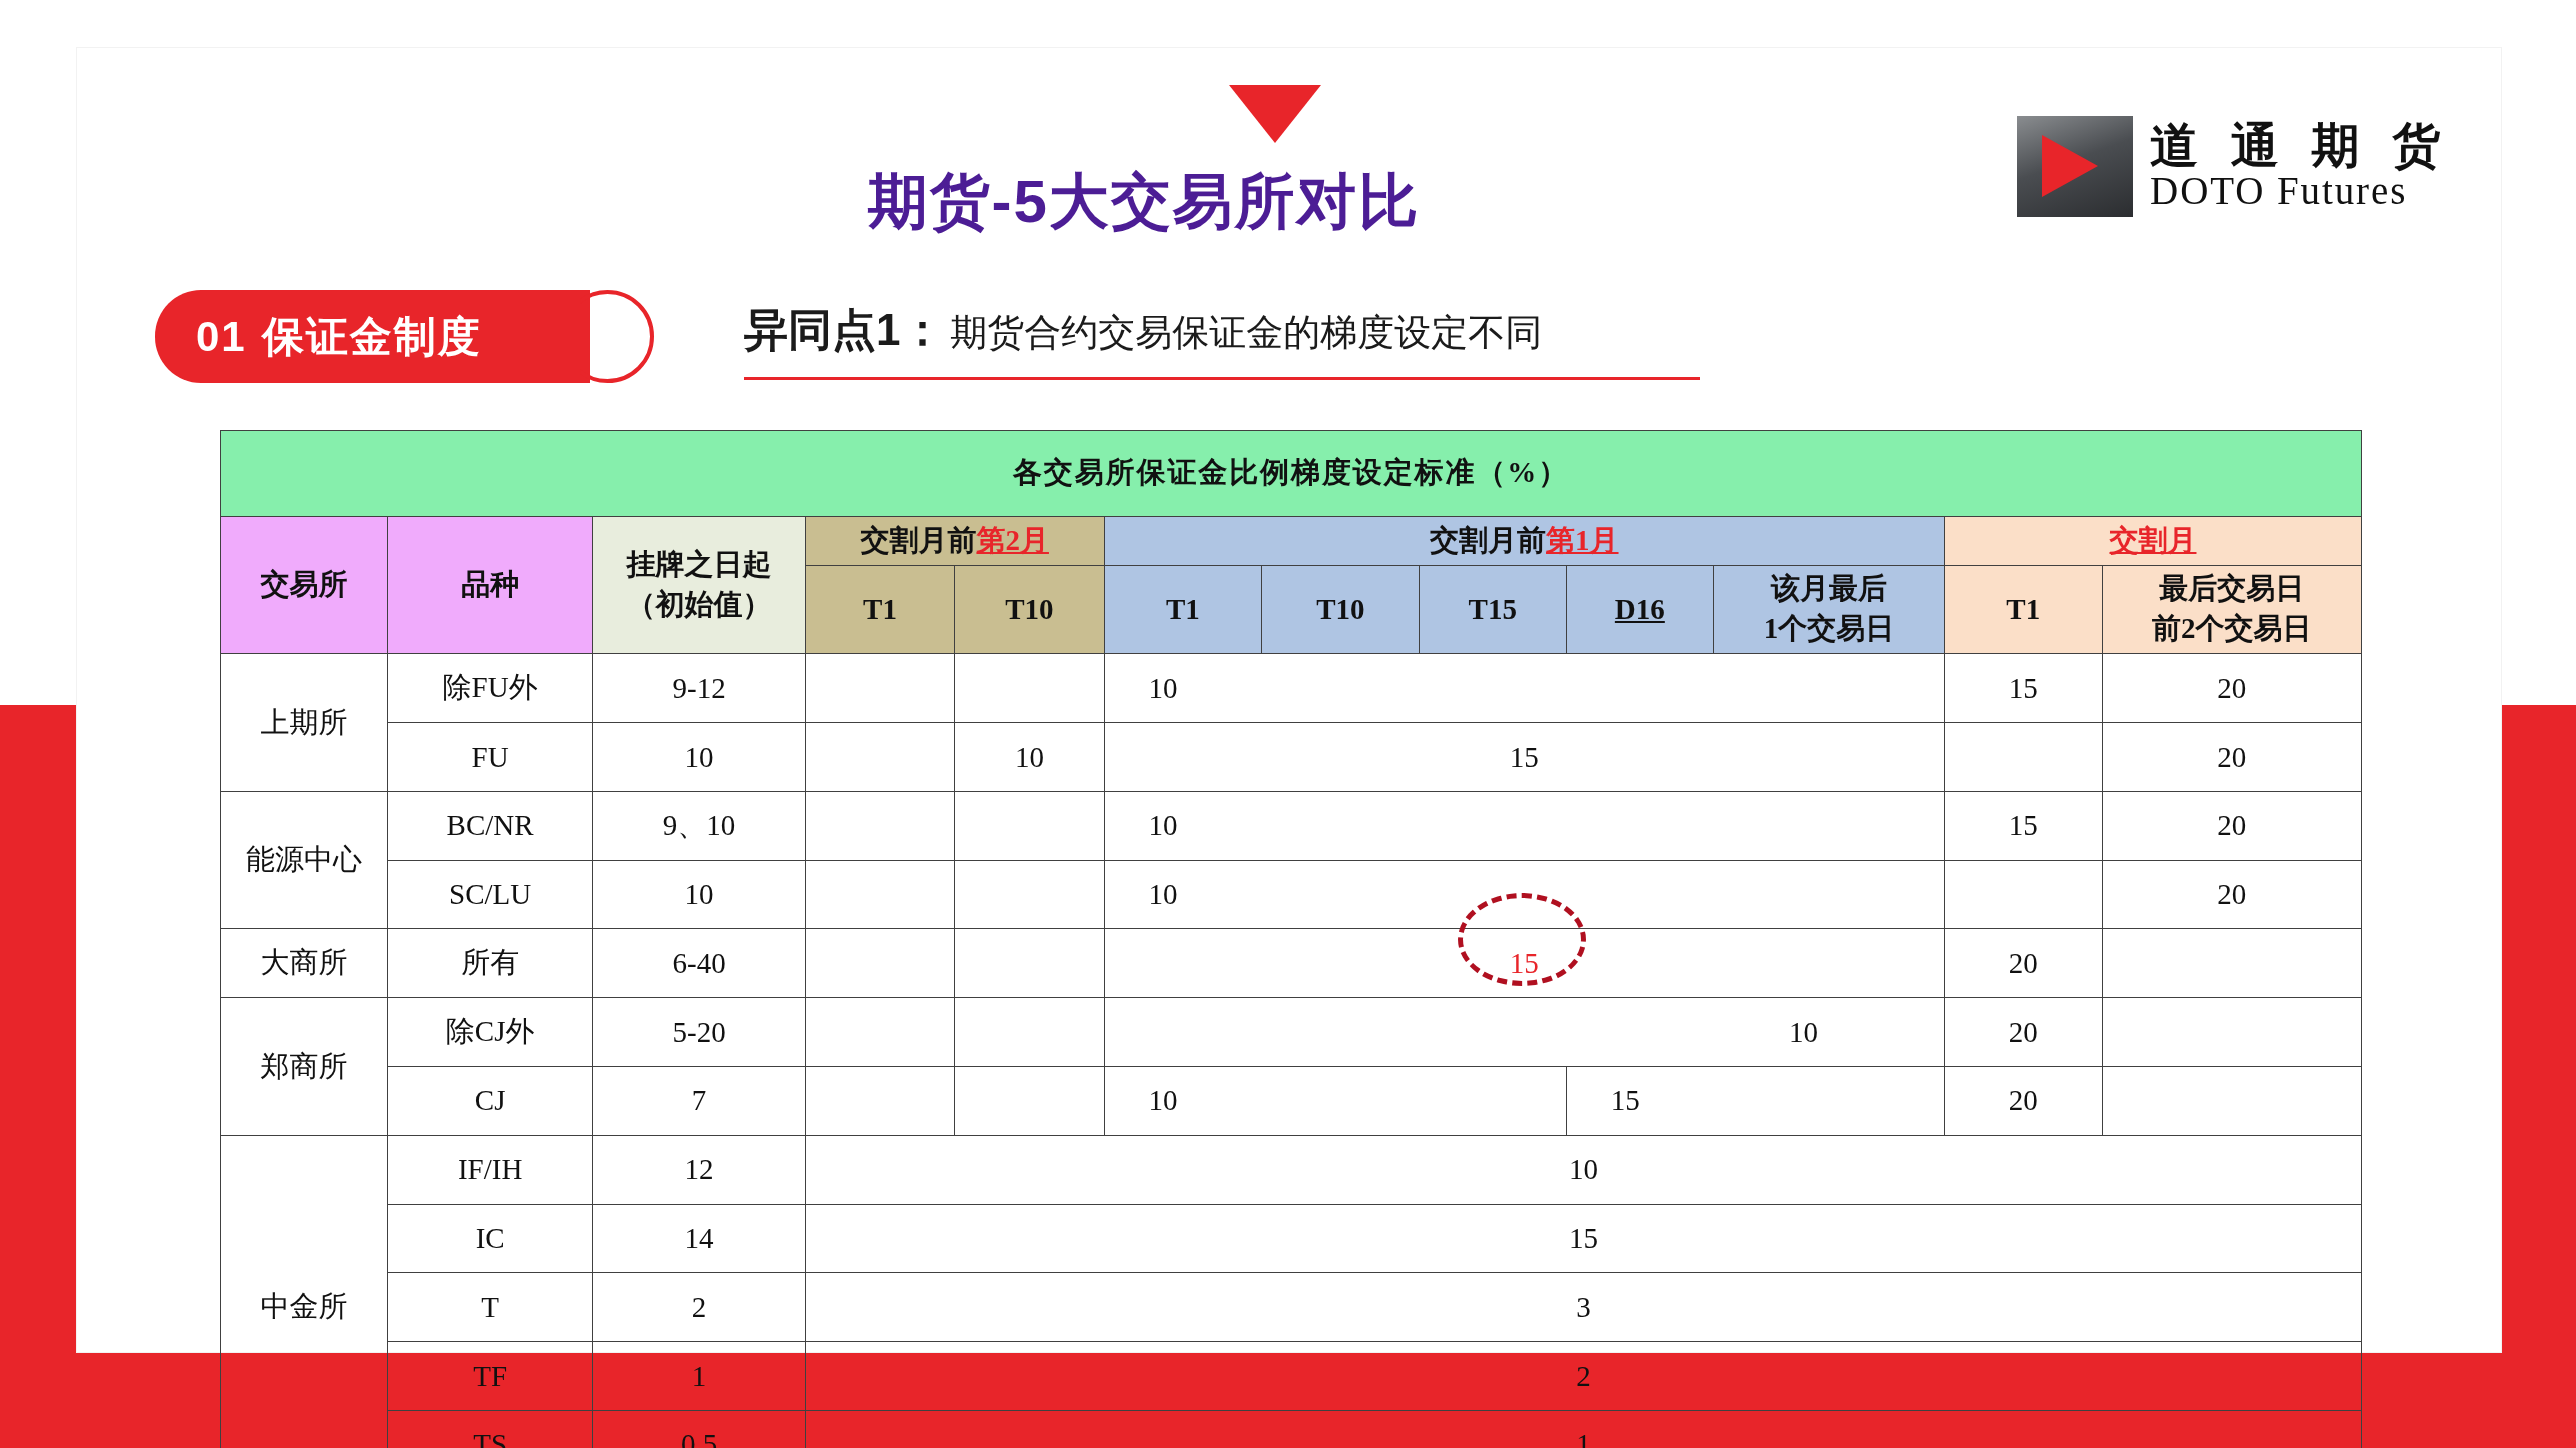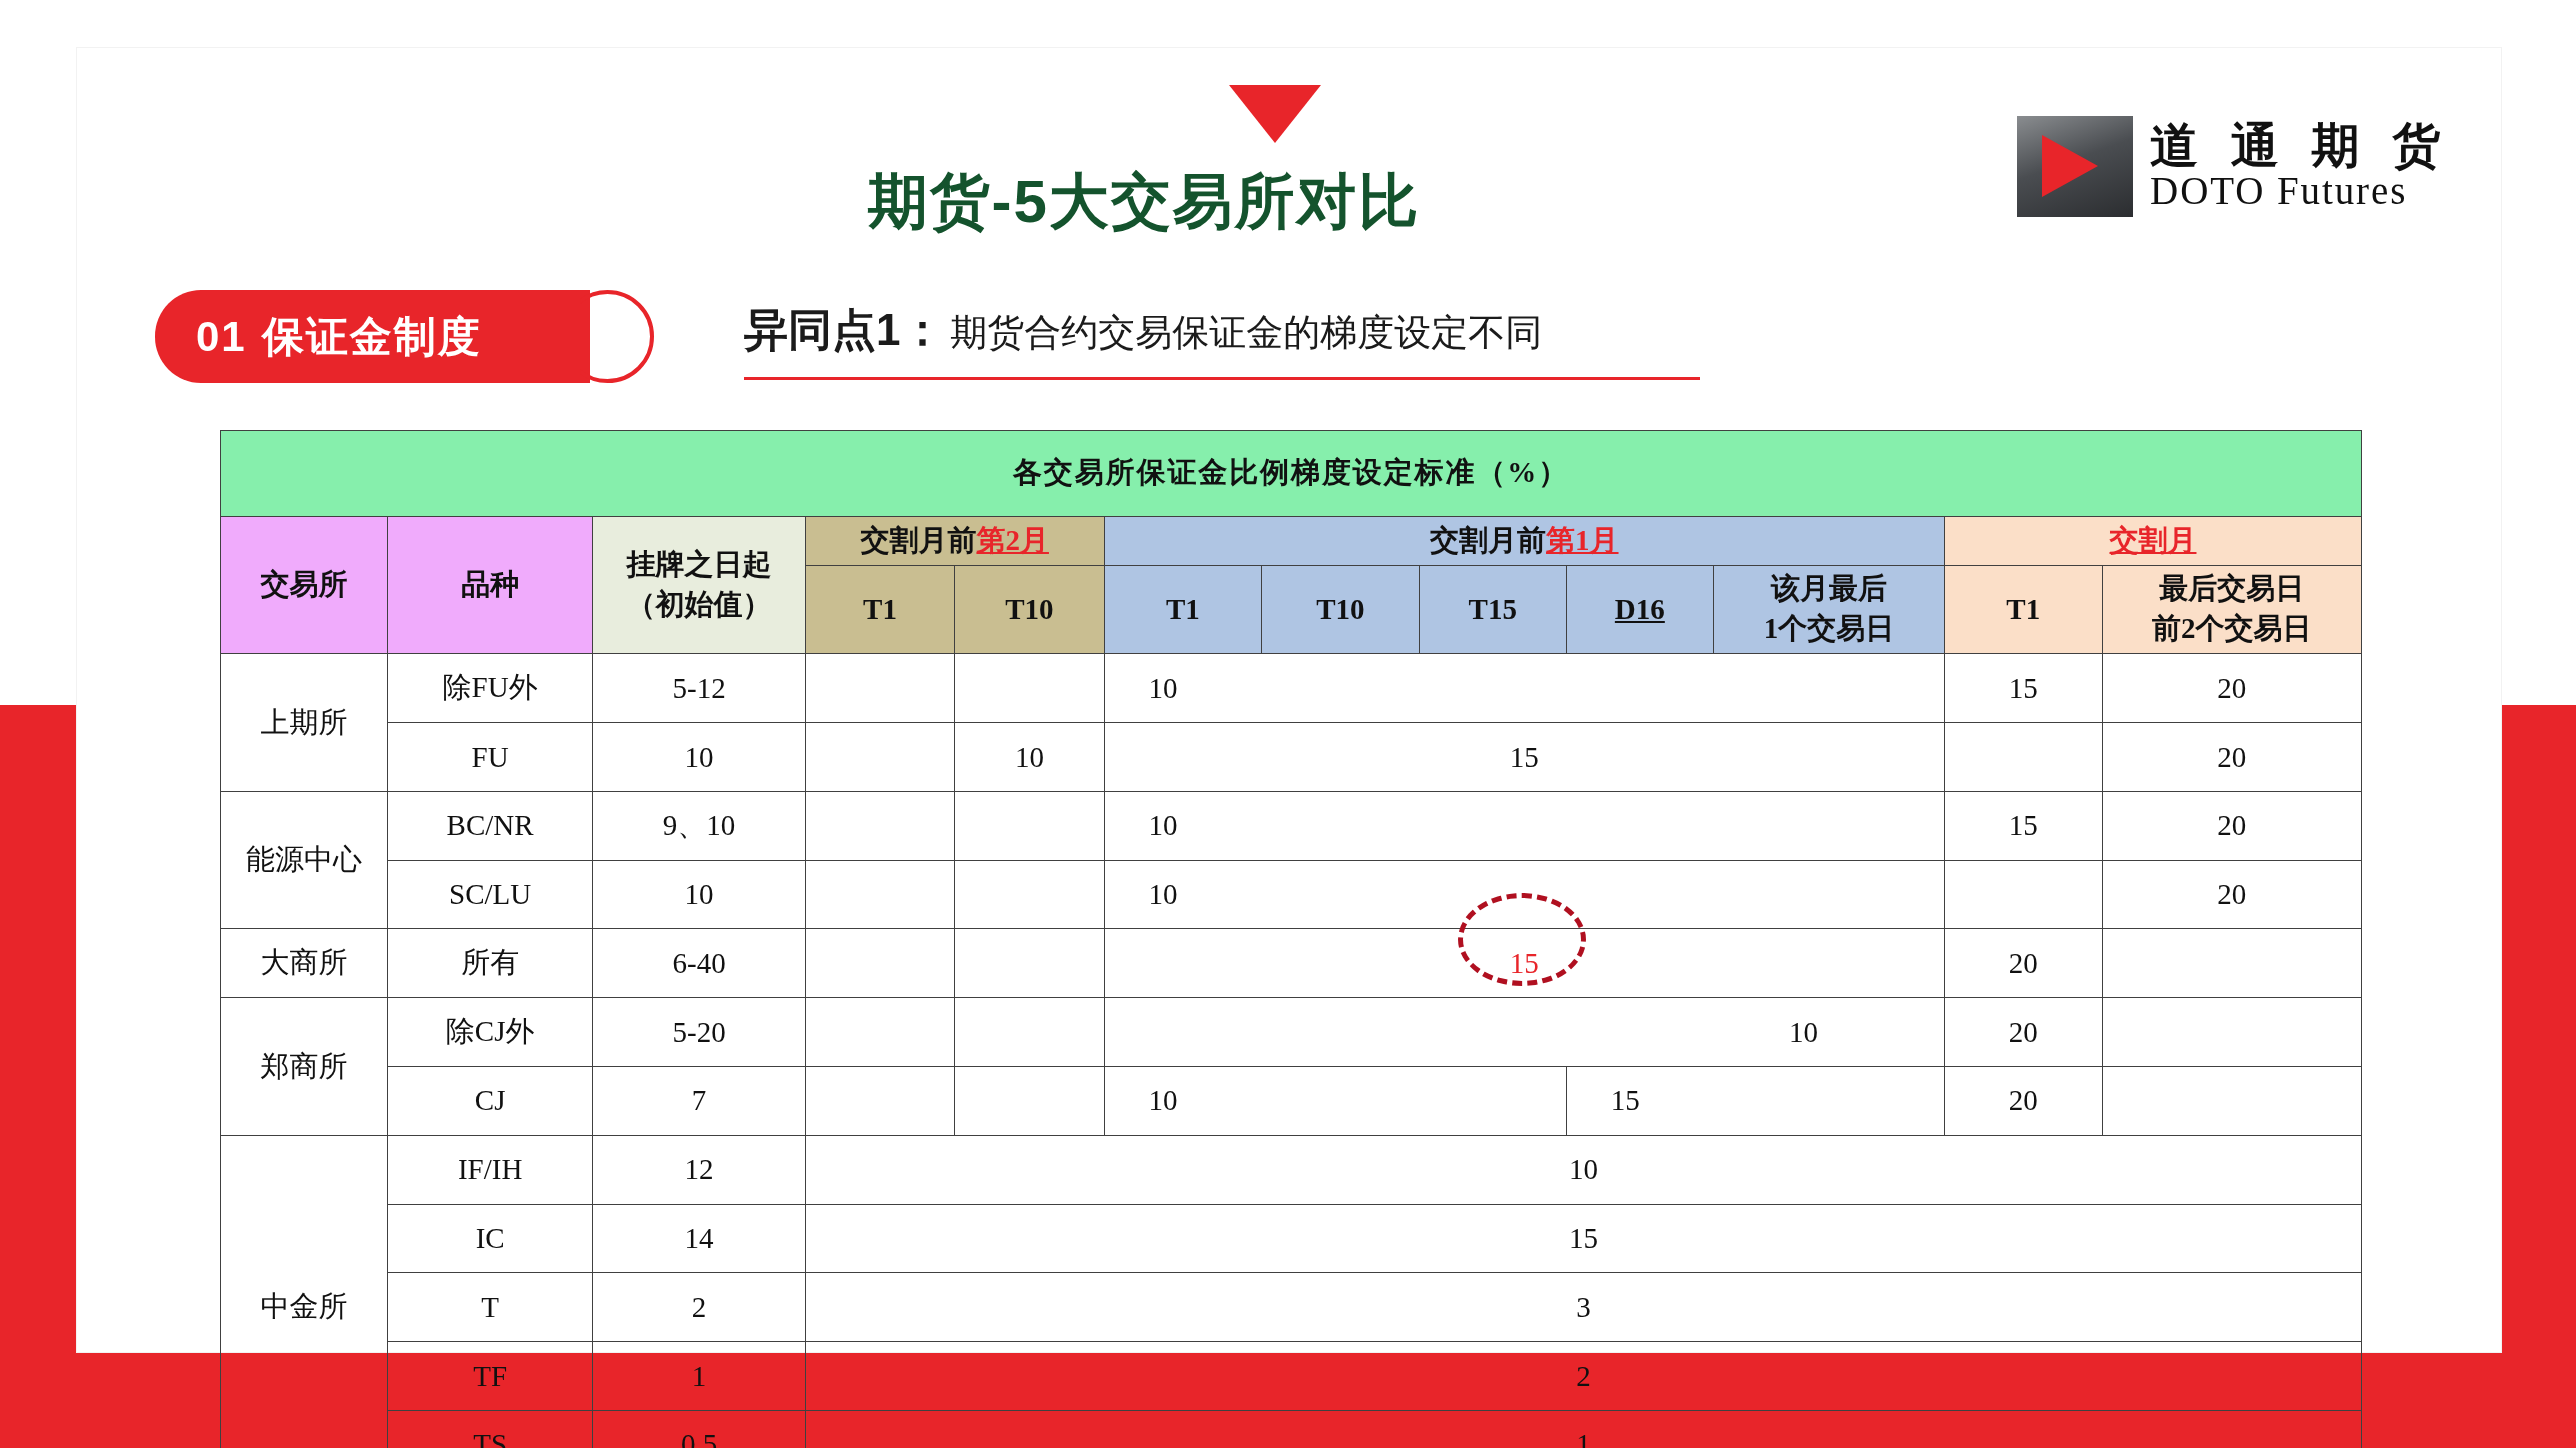--- a/index.html
+++ b/index.html
@@ -64,21 +64,21 @@
 
   
   .main-title {
     position: absolute;
     left: 0;
     top: 162px;
     width: 2288px;
     text-align: center;
     font-size: 60px;
     font-weight: bold;
-    color: #14532d;
+    color: #4c1d95;
     letter-spacing: 1.9px;
   }
 
   
   .logo-wrap {
     position: absolute;
     right: 126px;
     top: 116px;
     display: flex;
     align-items: center;
@@ -312,21 +312,21 @@
         <td class="h-peach">T1</td>
         <td class="h-peach">
           <div>最后交易日</div>
           <div>前2个交易日</div>
         </td>
       </tr>
 
       <tr class="body-row">
         <td class="grp-cell" rowspan="2">上期所</td>
         <td>除FU外</td>
-        <td>5-12</td>
+        <td>9-12</td>
         <td></td>
         <td></td>
         <td colspan="5" style="text-align:left;padding-left:44px">10</td>
         <td>15</td>
         <td>20</td>
       </tr>
       <tr class="body-row">
         <td>FU</td>
         <td>10</td>
         <td></td>

